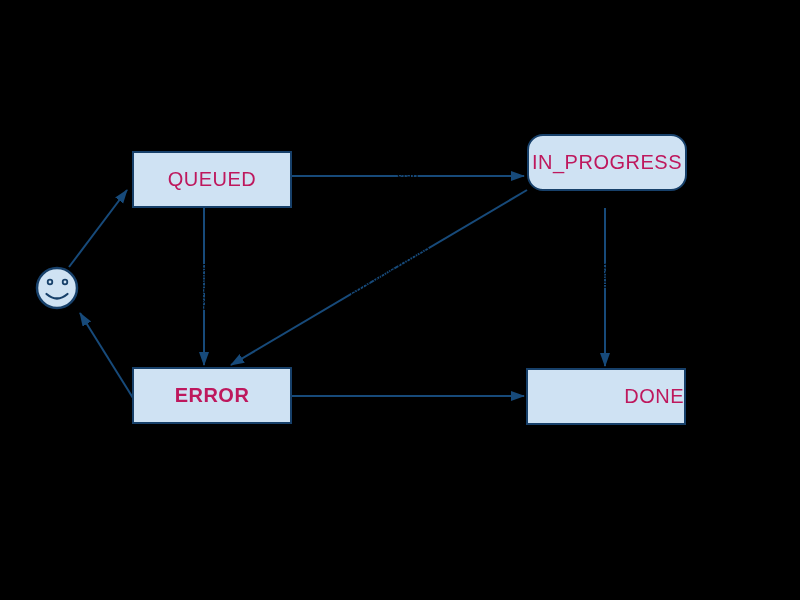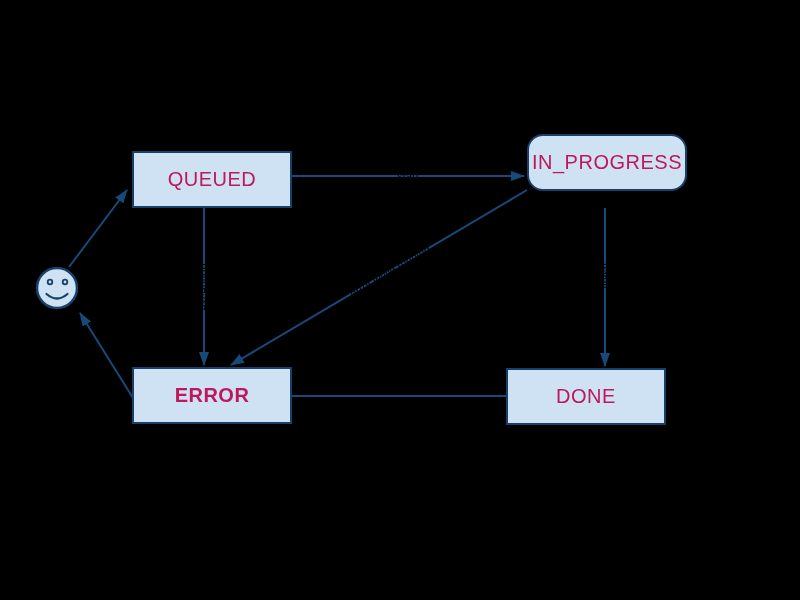--- a/index.html
+++ b/index.html
@@ -37,21 +37,21 @@
   }
   .state-node .state-label {
     color: #be185d;
     font-size: 20px;
     letter-spacing: 0.5px;
     white-space: nowrap;
   }
   .node-queued      { left: 132px; top: 151px; }
   .node-in-progress { left: 527px; top: 134px; border-radius: 16px; }
   .node-error       { left: 132px; top: 367px; font-weight: bold; }
-  .node-done        { left: 506px; top: 368px; }
+  .node-done        { left: 526px; top: 368px; justify-content: flex-end; }
 
   .edge-line {
     stroke: #174a7a;
     stroke-width: 2;
     fill: none;
   }
   .edge-label {
     fill: #000000;
     font-size: 11px;
     font-family: "Liberation Sans", sans-serif;

